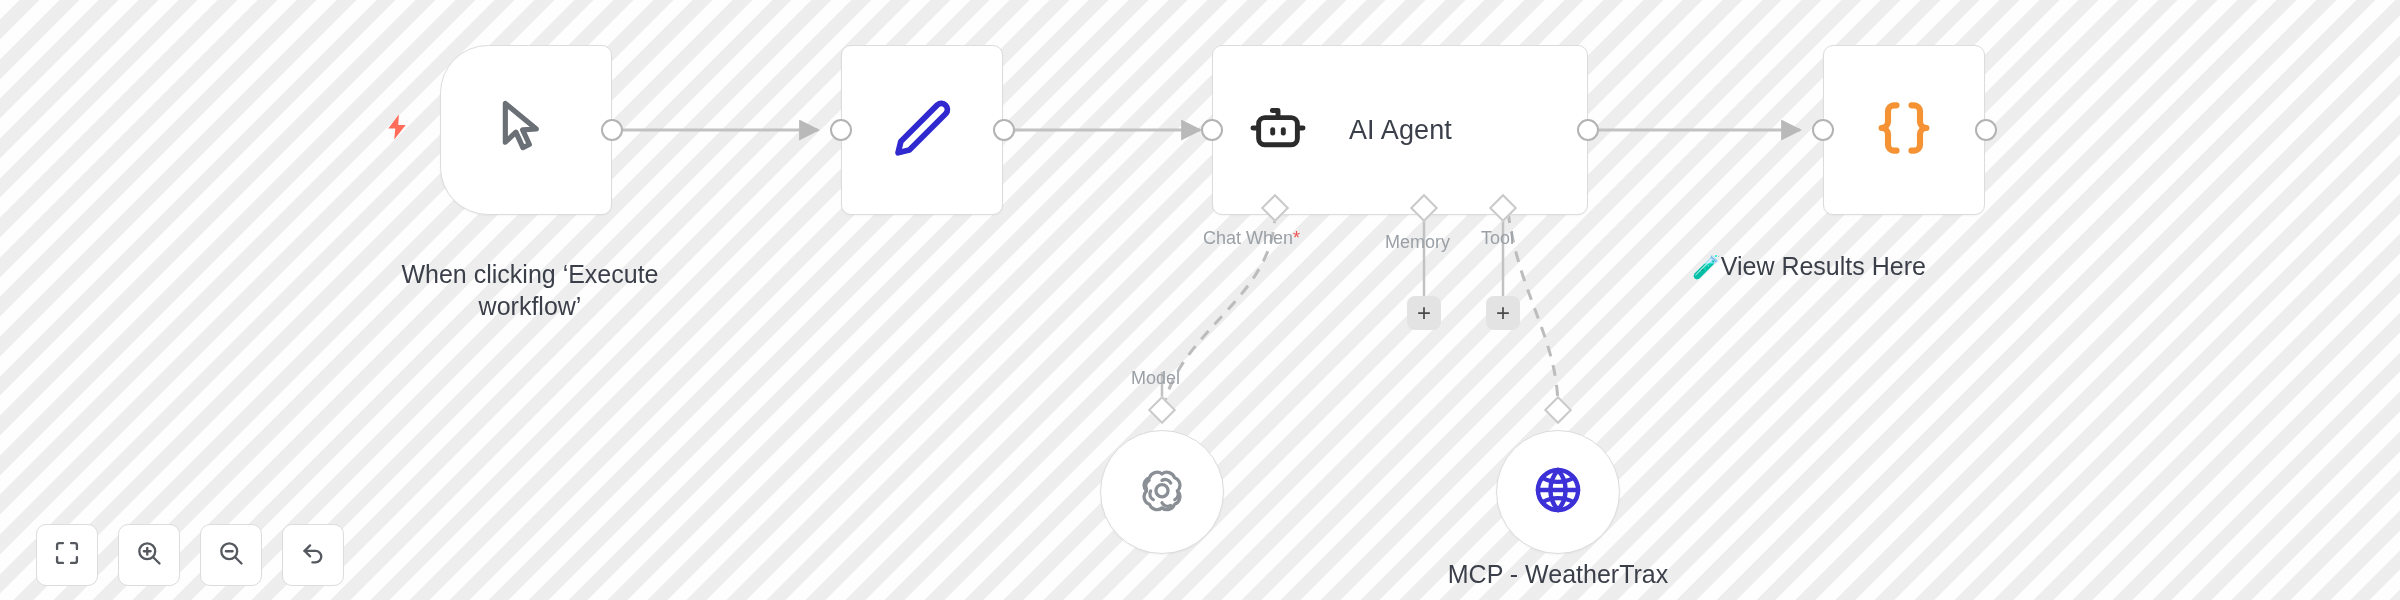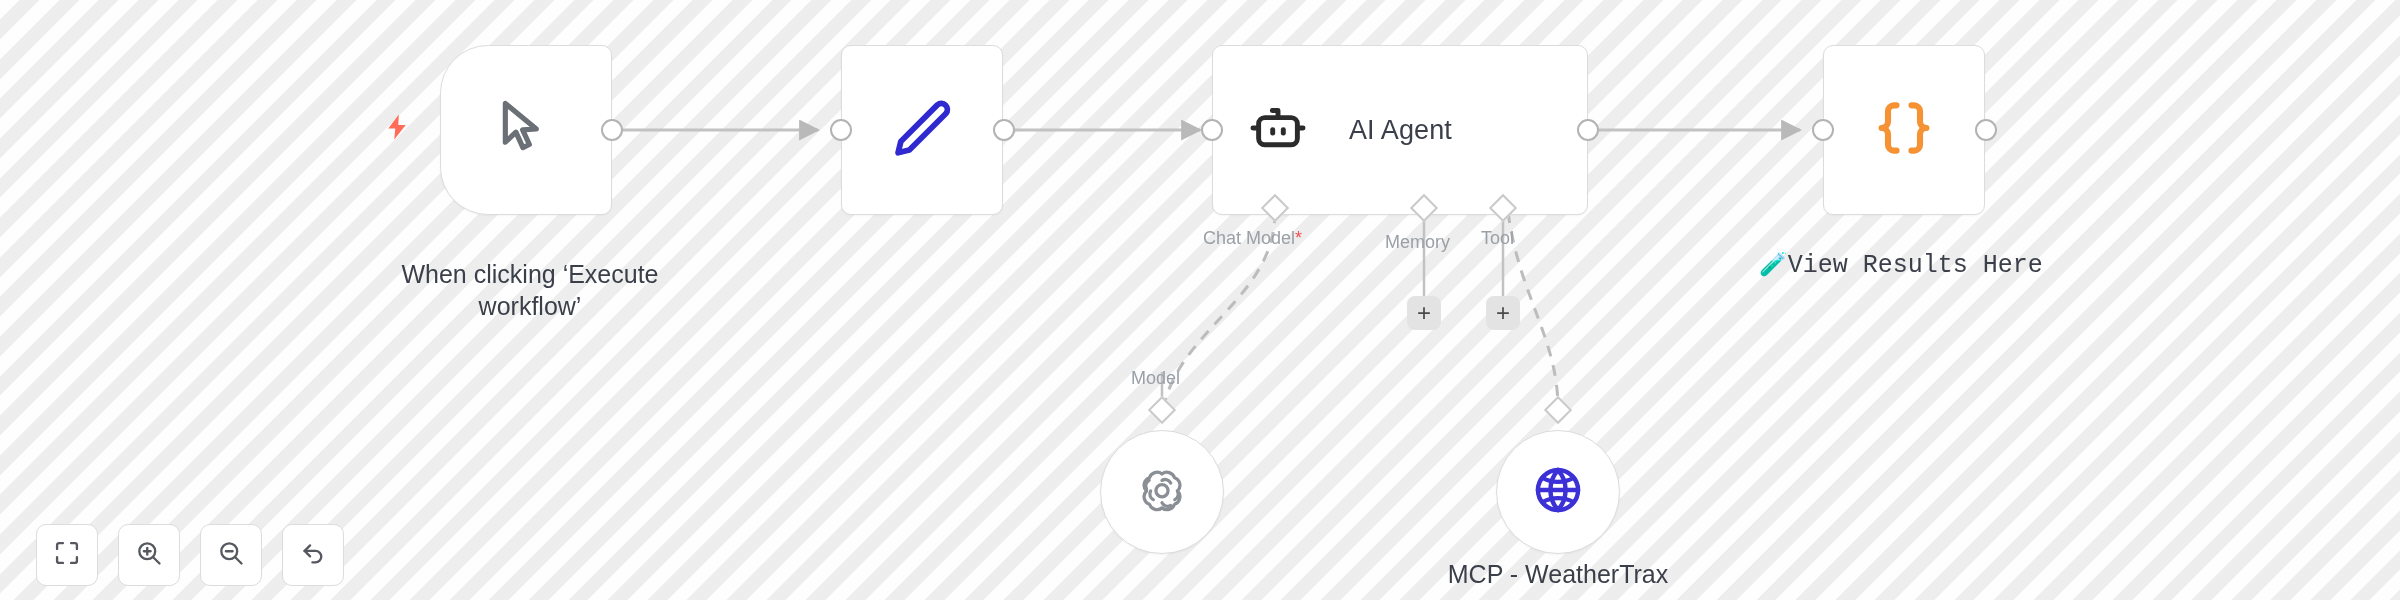--- a/index.html
+++ b/index.html
@@ -190,21 +190,21 @@
     <span class="agent-title">AI Agent</span>
   </div>
   <div class="port" style="left:1201px; top:119px;"></div>
   <div class="port" style="left:1577px; top:119px;"></div>
 
   <div class="diamond" style="left:1265px; top:198px;"></div>
   <div class="diamond" style="left:1414px; top:198px;"></div>
   <div class="diamond" style="left:1493px; top:198px;"></div>
 
   <div class="sub-label" style="left:1203px; top:228px;">
-    <span>Chat Model</span><span class="req-star">*</span>
+    <span>Chat When</span><span class="req-star">*</span>
   </div>
   <div class="sub-label" style="left:1385px; top:232px;">Memory</div>
   <div class="sub-label" style="left:1481px; top:228px;">Tool</div>
 
   <div class="plus-btn" style="left:1407px; top:296px;">
     <span>+</span>
   </div>
   <div class="plus-btn" style="left:1486px; top:296px;">
     <span>+</span>
   </div>
@@ -212,21 +212,21 @@
   <div class="node" style="left:1823px; top:45px; width:162px; height:170px;">
     <span>
       <svg width="64" height="64" viewBox="0 0 24 24" fill="none" stroke="#f59233" stroke-width="2.3" stroke-linecap="round" stroke-linejoin="round">
         <path d="M9.2 3.5 H8.2 a2.2 2.2 0 0 0-2.2 2.2 V9.6 a2.4 2.4 0 0 1-2.4 2.4 a2.4 2.4 0 0 1 2.4 2.4 v3.9 a2.2 2.2 0 0 0 2.2 2.2 h1"></path>
         <path d="M14.8 3.5 h1 a2.2 2.2 0 0 1 2.2 2.2 V9.6 a2.4 2.4 0 0 0 2.4 2.4 a2.4 2.4 0 0 0-2.4 2.4 v3.9 a2.2 2.2 0 0 1-2.2 2.2 h-1"></path>
       </svg>
     </span>
   </div>
   <div class="port" style="left:1812px; top:119px;"></div>
   <div class="port" style="left:1975px; top:119px;"></div>
-  <div class="node-label" style="left:1736px; top:218px; width:330px;font-family:Liberation Mono, monospace;">
+  <div class="node-label" style="left:1644px; top:218px; width:330px;">
     <span class="tube">🧪</span><span>View Results Here</span>
   </div>
 
   <div class="sub-label" style="left:1131px; top:368px;">Model</div>
   <div class="diamond" style="left:1152px; top:400px;"></div>
   <div class="node circle" style="left:1100px; top:430px; width:124px; height:124px;">
     <span>
       <svg width="58" height="58" viewBox="0 0 24 24" fill="none" stroke="#8a8f96" stroke-width="1.35" stroke-linecap="round" stroke-linejoin="round">
         <path d="M12 5.4 a3.3 3.3 0 0 1 5.2 1.5 a3.3 3.3 0 0 1 1.2 5.5 a3.3 3.3 0 0 1-1.2 5.5 a3.3 3.3 0 0 1-5.2 1.5 a3.3 3.3 0 0 1-5.2-1.5 a3.3 3.3 0 0 1-1.2-5.5 a3.3 3.3 0 0 1 1.2-5.5 A3.3 3.3 0 0 1 12 5.4 Z"></path>
         <path d="M12 8.0 a2.6 2.6 0 0 1 3.6 1.1 M18.4 12.4 a2.6 2.6 0 0 1-1.1 3.6 M15.6 18.4 a2.6 2.6 0 0 1-3.6-1.1 M8.4 16.0 a2.6 2.6 0 0 1-1.1-3.6 M5.6 11.6 a2.6 2.6 0 0 1 1.1-3.6"></path>

